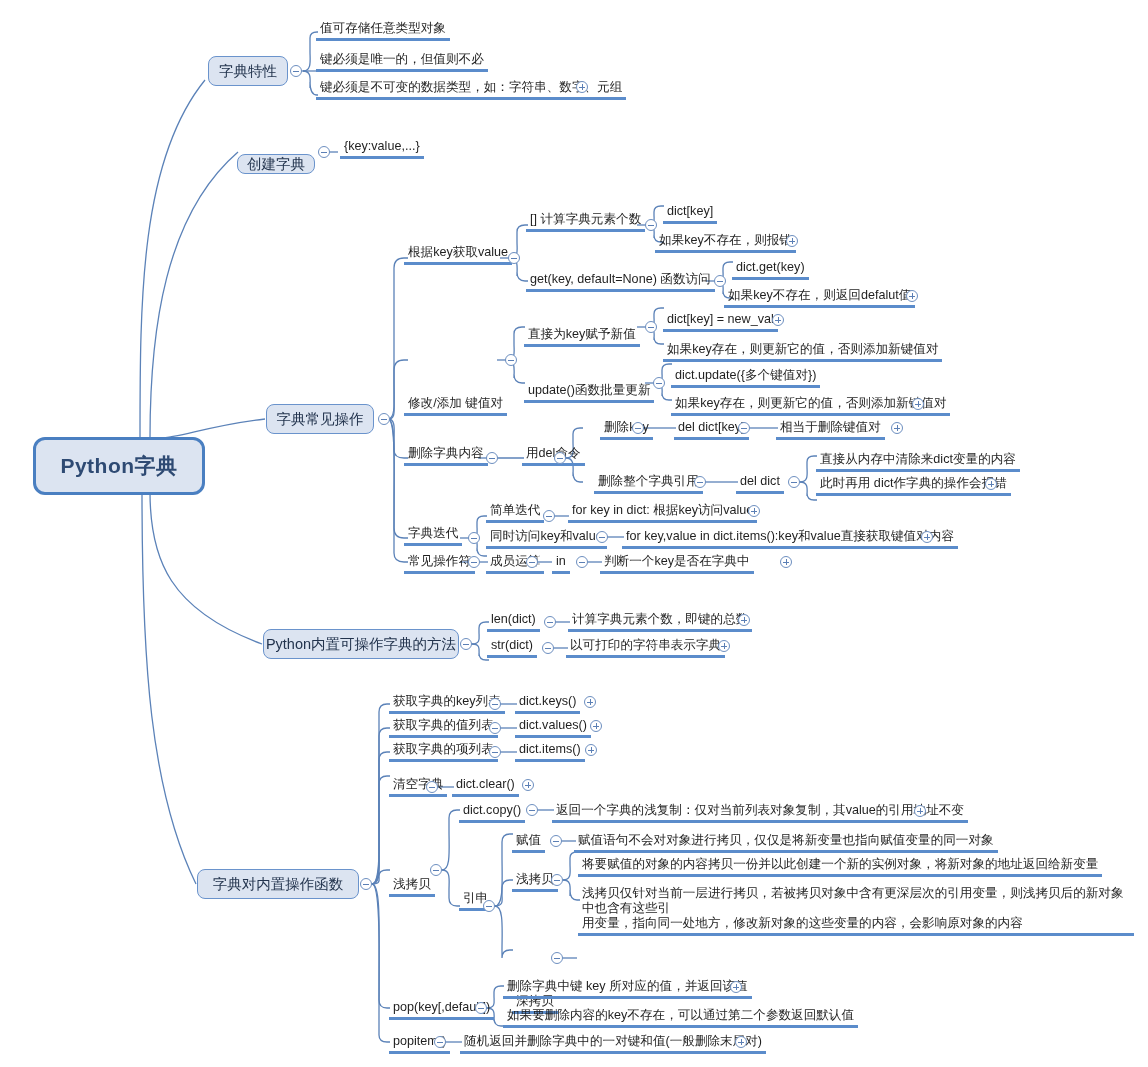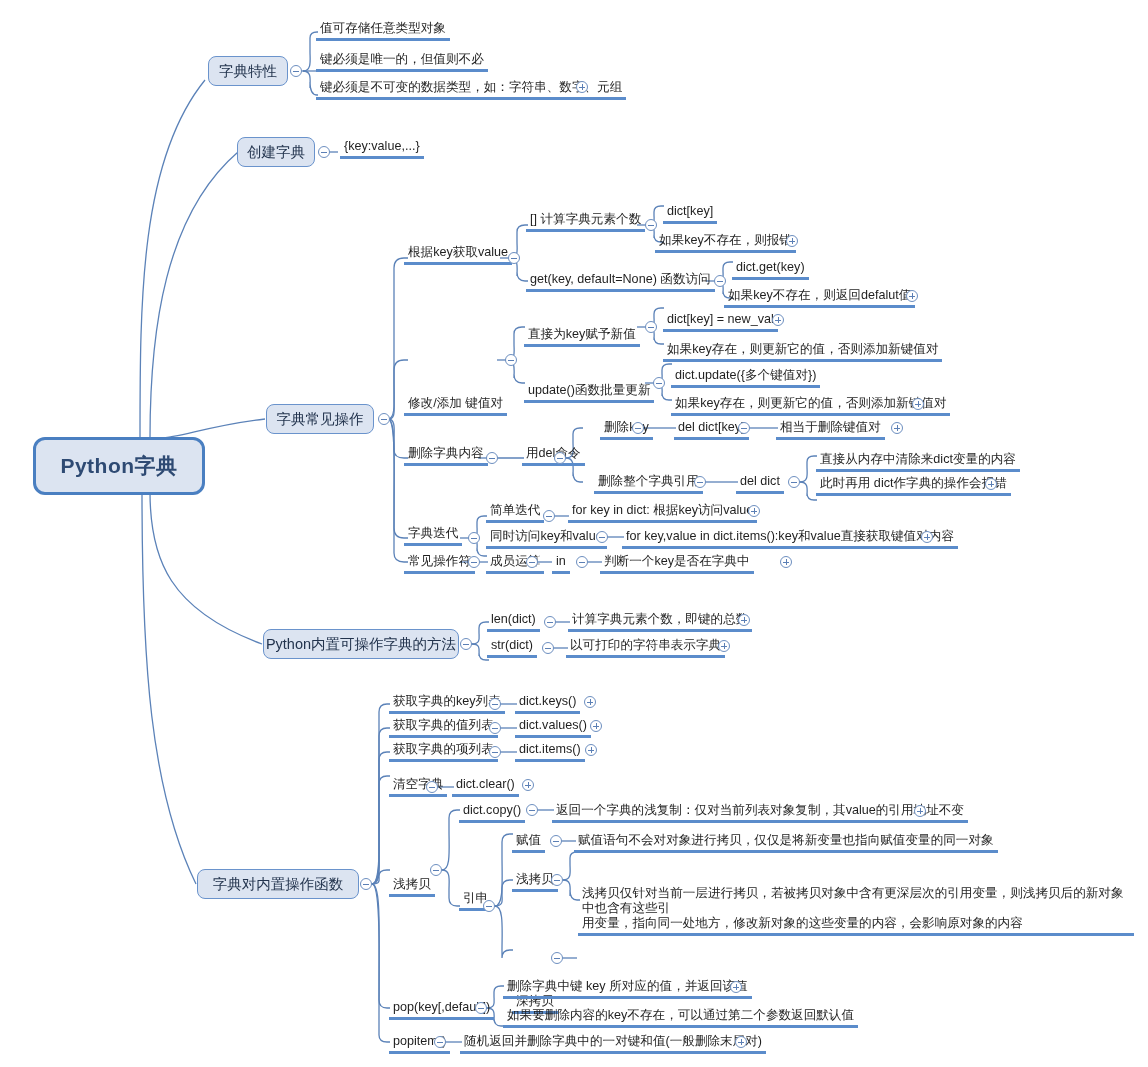--- a/index.html
+++ b/index.html
@@ -209,21 +209,21 @@
 
   <div class="root-node" style="left:33px;top:437px;width:172px;height:58px;">
     <span>Python字典</span>
   </div>
 
   <div class="l1-node" style="left:208px;top:56px;width:80px;height:30px;">
     <span>字典特性</span>
   </div>
   <div class="knob" style="left:290px;top:65px;"></div>
 
-  <div class="l1-node" style="left:237px;top:137px;width:78px;height:30px;">
+  <div class="l1-node" style="left:237px;top:154px;width:78px;height:20px;">
     <span>创建字典</span>
   </div>
   <div class="knob" style="left:318px;top:146px;"></div>
 
   <div class="l1-node" style="left:266px;top:404px;width:108px;height:30px;">
     <span>字典常见操作</span>
   </div>
   <div class="knob" style="left:378px;top:413px;"></div>
 
   <div class="l1-node" style="left:263px;top:629px;width:196px;height:30px;">
@@ -464,20 +464,23 @@
   </div>
   <div class="knob" style="left:550px;top:835px;"></div>
   <div class="topic" style="left:574px;top:833px;">
     <span>赋值语句不会对对象进行拷贝，仅仅是将新变量也指向赋值变量的同一对象</span>
   </div>
 
   <div class="topic" style="left:512px;top:872px;">
     <span>浅拷贝</span>
   </div>
   <div class="knob" style="left:551px;top:874px;"></div>
+  <div class="topic" style="left:578px;top:857px;">
+    <span>将要赋值的对象的内容拷贝一份并以此创建一个新的实例对象，将新对象的地址返回给新变量</span>
+  </div>
   <div class="topic wrap" style="left:578px;top:886px;width:556px;">
     <span class="t2">浅拷贝仅针对当前一层进行拷贝，若被拷贝对象中含有更深层次的引用变量，则浅拷贝后的新对象中也含有这些引</span>
     <span class="t2">用变量，指向同一处地方，修改新对象的这些变量的内容，会影响原对象的内容</span>
   </div>
 
   <div class="topic" style="left:512px;top:950px;margin-top:44px;">
     <span>深拷贝</span>
   </div>
   <div class="knob" style="left:551px;top:952px;"></div>
 

